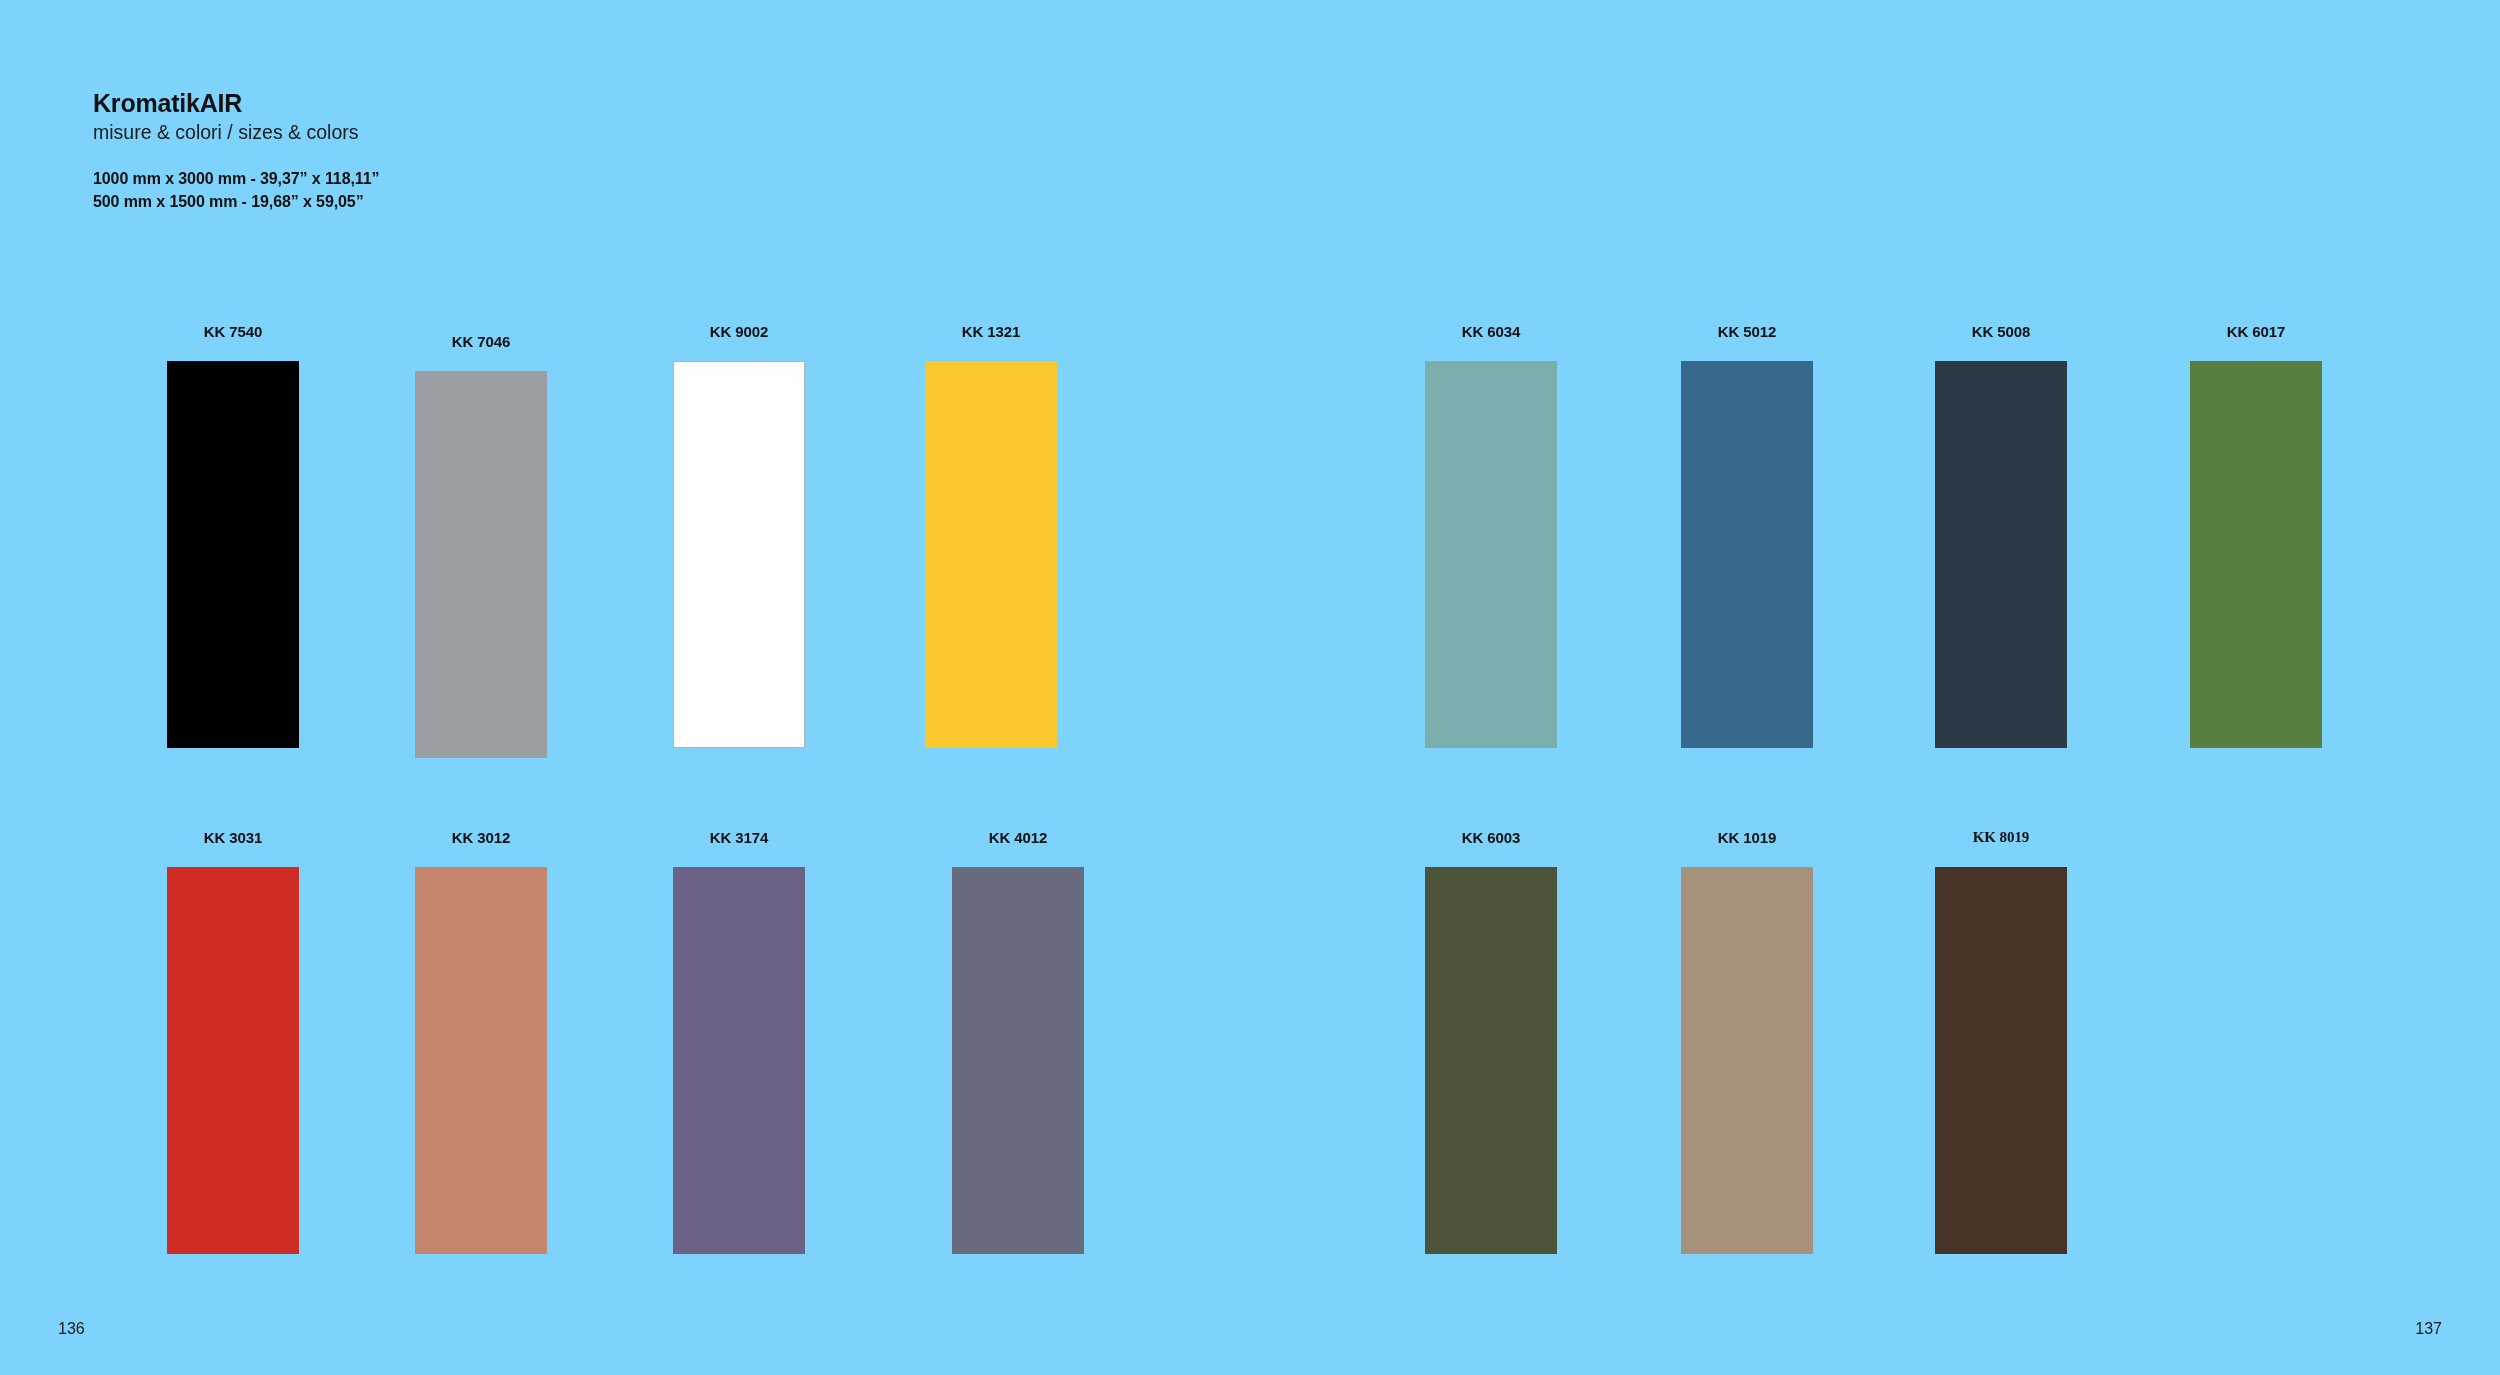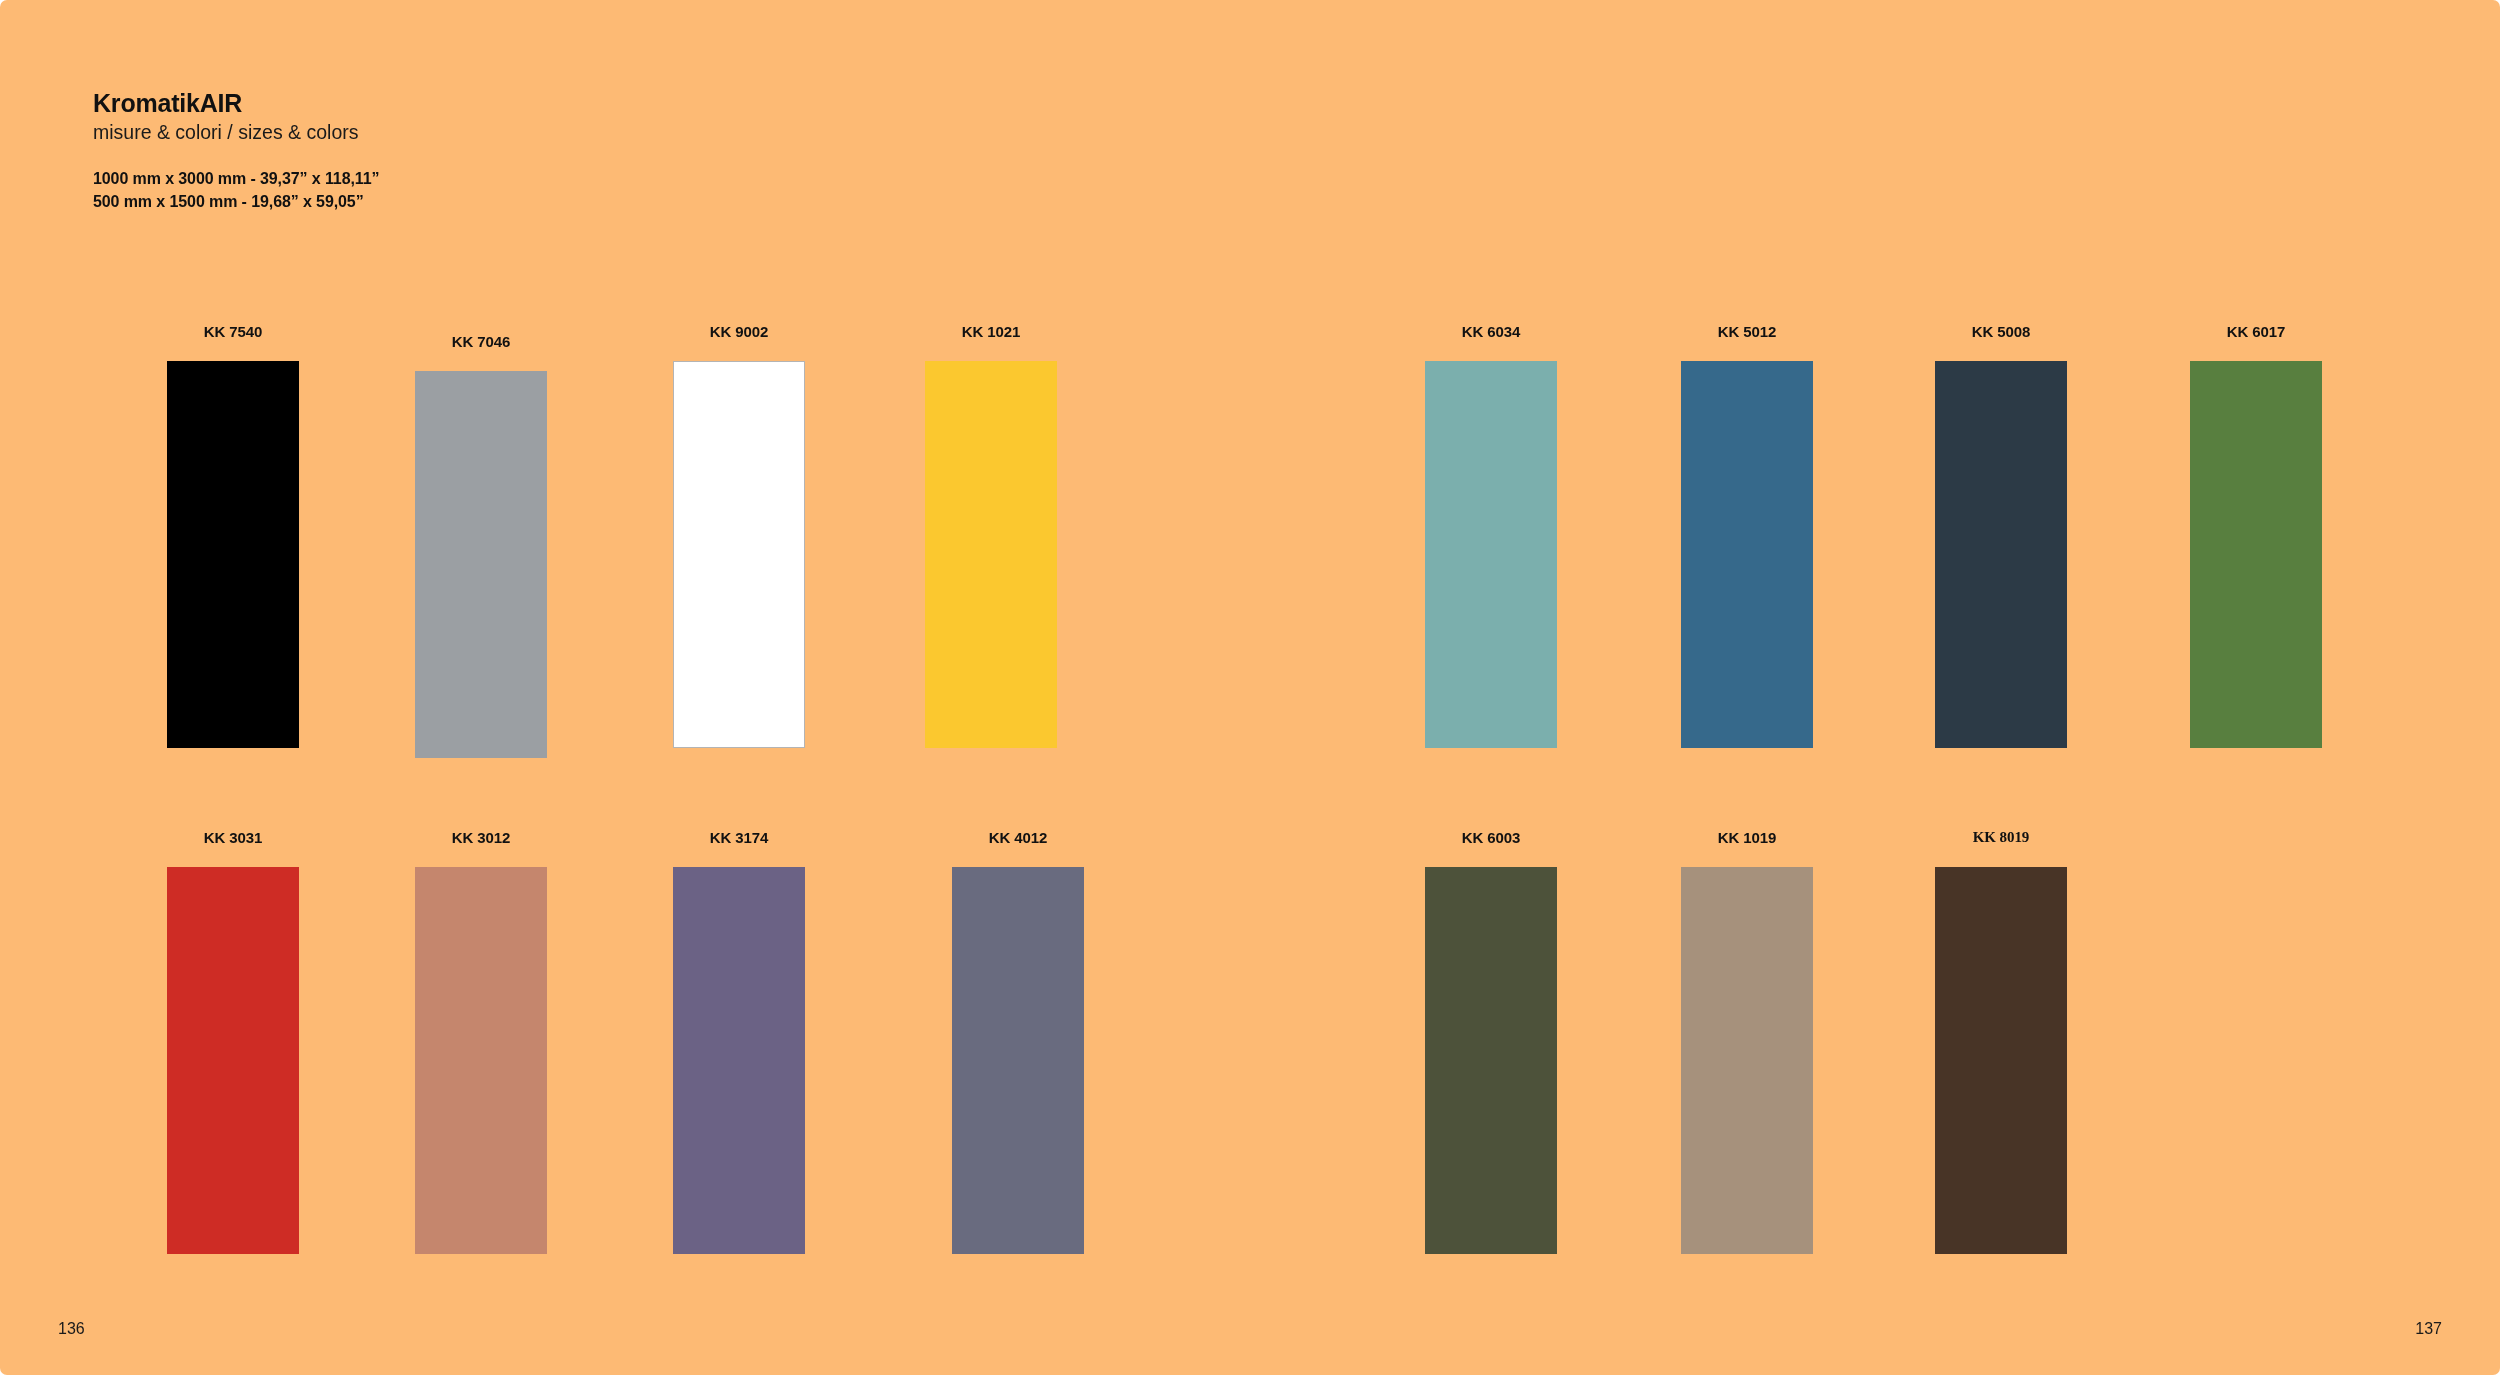--- a/index.html
+++ b/index.html
@@ -10,22 +10,21 @@
     background: #ffffff;
     font-family: "Liberation Sans", sans-serif;
     color: #111111;
     overflow: hidden;
   }
 
   .page {
     position: relative;
     width: 2500px;
     height: 1375px;
-    background: #fdba74;
-    border-radius: 7px;
+    background: #7dd3fc;
   }
 
   
   .header {
     position: absolute;
     left: 93px;
     top: 88px;
     width: 900px;
   }
 
@@ -146,21 +145,21 @@
       </div>
       <div class="swatch-cell" style="left: 673px; top: 324px;">
         <div class="swatch-label">KK 9002</div>
         <div class="swatch-chip bordered" style="background: rgb(255, 255, 255);"></div>
       </div>
       <div class="swatch-cell" style="left: 673px; top: 830px;">
         <div class="swatch-label">KK 3174</div>
         <div class="swatch-chip" style="background: rgb(107, 98, 133);"></div>
       </div>
       <div class="swatch-cell" style="left: 925px; top: 324px;">
-        <div class="swatch-label">KK 1021</div>
+        <div class="swatch-label">KK 1321</div>
         <div class="swatch-chip" style="background: rgb(251, 200, 47);"></div>
       </div>
       <div class="swatch-cell" style="left: 925px; top: 830px; margin-left: 27px;">
         <div class="swatch-label">KK 4012</div>
         <div class="swatch-chip" style="background: rgb(105, 107, 127);"></div>
       </div>
       <div class="swatch-cell" style="left: 1425px; top: 324px;">
         <div class="swatch-label">KK 6034</div>
         <div class="swatch-chip" style="background: rgb(123, 175, 173);"></div>
       </div>

